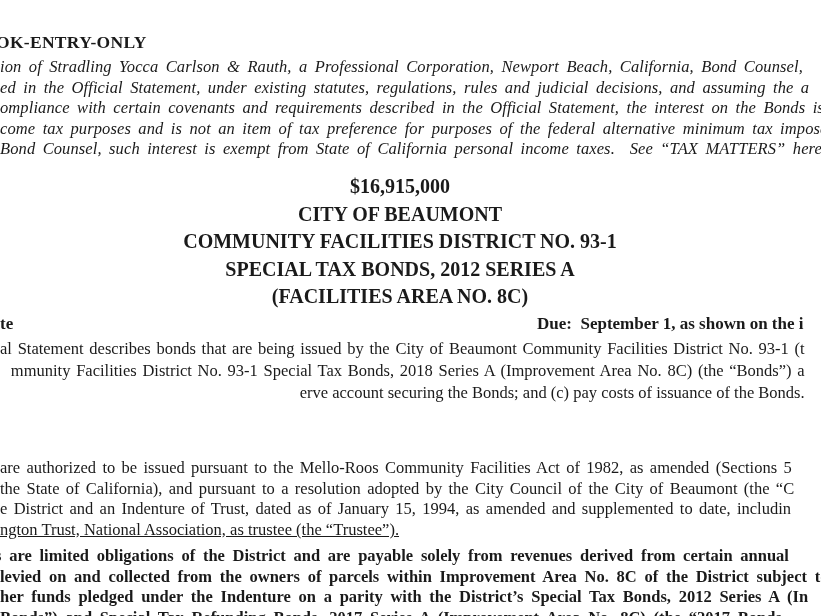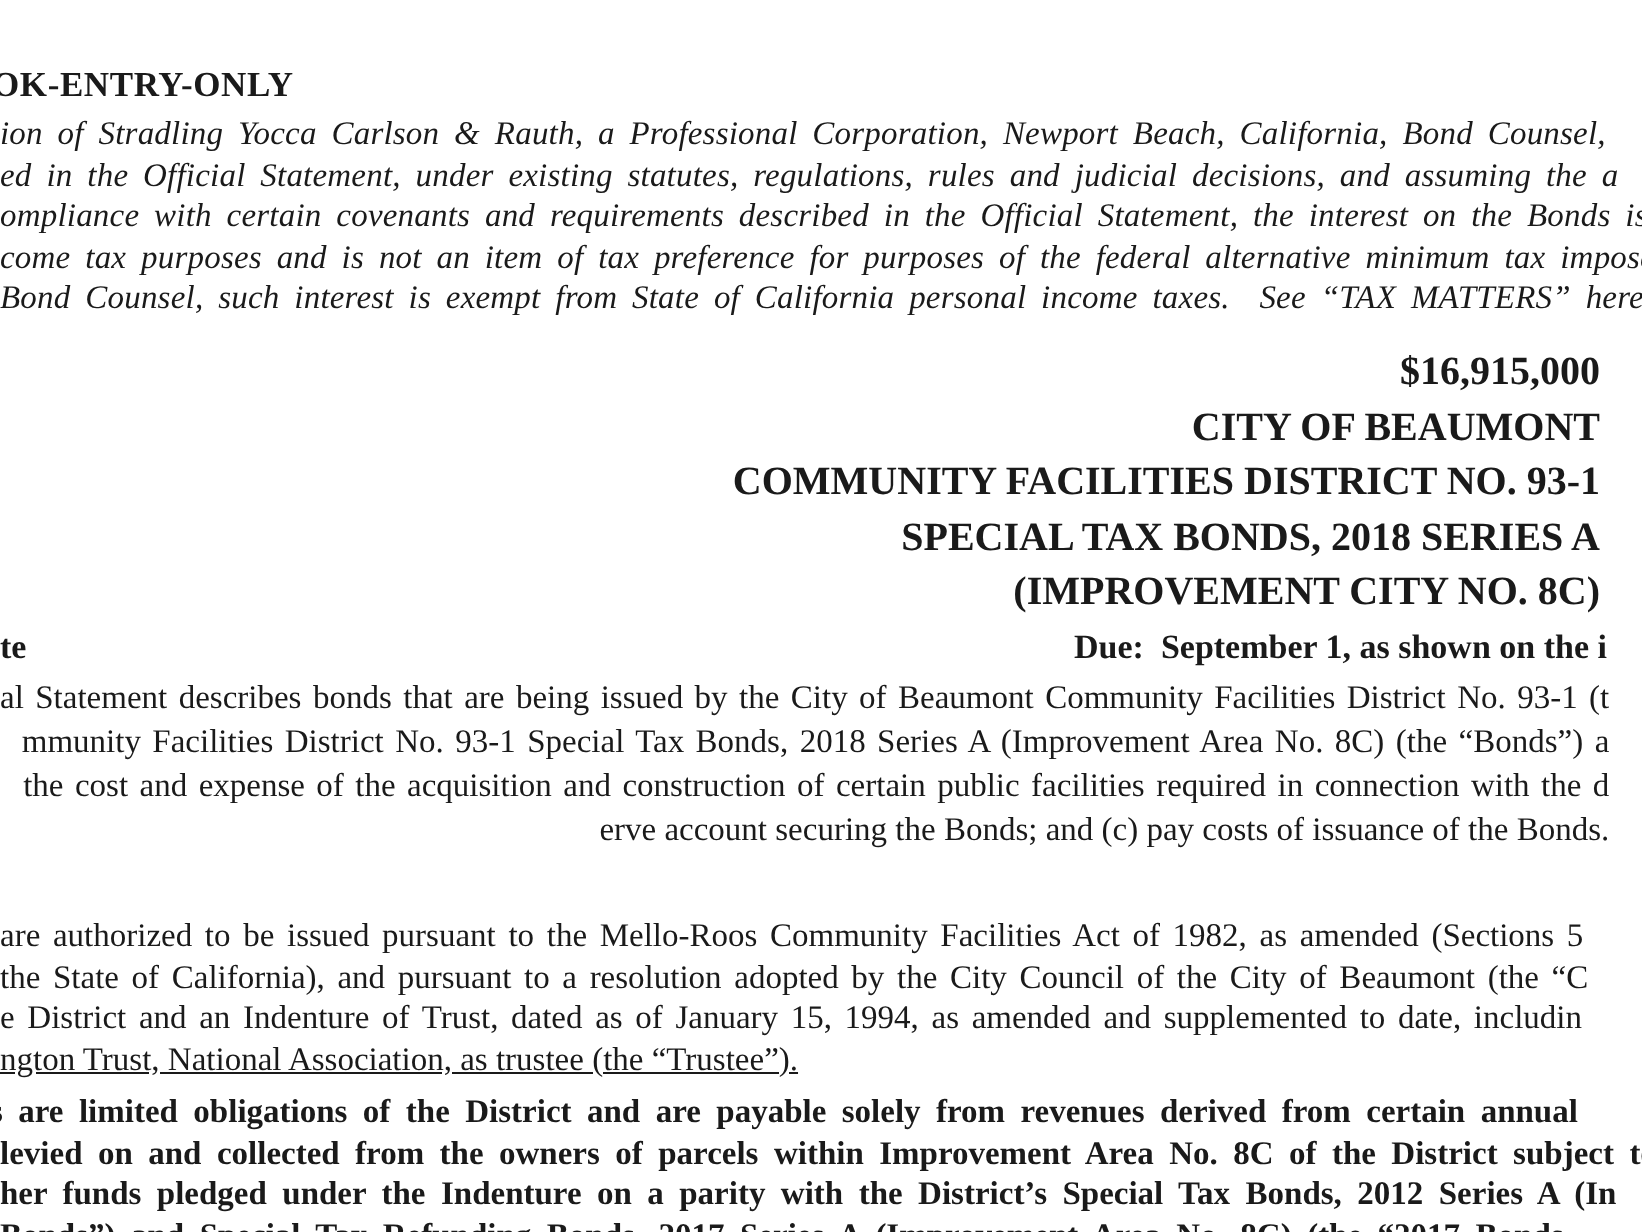--- a/index.html
+++ b/index.html
@@ -20,21 +20,21 @@
   }
 
   #disclaimer {
     top: 57px; left: 0;
     font-style: italic; font-size: 16.5px; line-height: 20.6px;
     word-spacing: 3.2px; letter-spacing: 0.1px;
   }
 
   #title-block {
     top: 173px; left: 0; width: 800px;
-    text-align: right;
+    text-align: center;
     font-weight: bold; font-size: 20px; line-height: 27.5px;
   }
 
   #dated-label {
     top: 314px; left: 0;
     font-weight: bold; font-size: 17px; white-space: pre;
   }
   #due-label {
     top: 314px; left: 537px;
     font-weight: bold; font-size: 17px; white-space: pre;
@@ -74,32 +74,31 @@
     <div class="ln">ed in the Official Statement, under existing statutes, regulations, rules and judicial decisions, and assuming the a</div>
     <div class="ln">ompliance with certain covenants and requirements described in the Official Statement, the interest on the Bonds is e</div>
     <div class="ln">come tax purposes and is not an item of tax preference for purposes of the federal alternative minimum tax imposed</div>
     <div class="ln">Bond Counsel, such interest is exempt from State of California personal income taxes.  See “TAX MATTERS” herein.</div>
   </div>
 
   <div id="title-block" class="abs">
     <div class="ln">$16,915,000</div>
     <div class="ln">CITY OF BEAUMONT</div>
     <div class="ln">COMMUNITY FACILITIES DISTRICT NO. 93-1</div>
-    <div class="ln">SPECIAL TAX BONDS, 2018 SERIES A</div>
-    <div class="ln">(IMPROVEMENT CITY NO. 8C)</div>
+    <div class="ln">SPECIAL TAX BONDS, 2012 SERIES A</div>
+    <div class="ln">(FACILITIES AREA NO. 8C)</div>
   </div>
 
   <div id="dated-label" class="abs">te</div>
 
   <div id="due-label" class="abs">Due:  September 1, as shown on the i</div>
 
   <div id="p1" class="abs">
     <div class="ln">al Statement describes bonds that are being issued by the City of Beaumont Community Facilities District No. 93-1 (t</div>
     <div class="ln">mmunity Facilities District No. 93-1 Special Tax Bonds, 2018 Series A (Improvement Area No. 8C) (the “Bonds”) a</div>
-    <div class="ln">the cost and expense of the acquisition and construction of certain public facilities required in connection with the d</div>
     <div class="ln">erve account securing the Bonds; and (c) pay costs of issuance of the Bonds.</div>
   </div>
 
   <div id="p2" class="abs">
     <div class="ln">are authorized to be issued pursuant to the Mello-Roos Community Facilities Act of 1982, as amended (Sections 5</div>
     <div class="ln">the State of California), and pursuant to a resolution adopted by the City Council of the City of Beaumont (the “C</div>
     <div class="ln">e District and an Indenture of Trust, dated as of January 15, 1994, as amended and supplemented to date, includin</div>
     <div class="ln">ngton Trust, National Association, as trustee (the “Trustee”).</div>
   </div>
 

